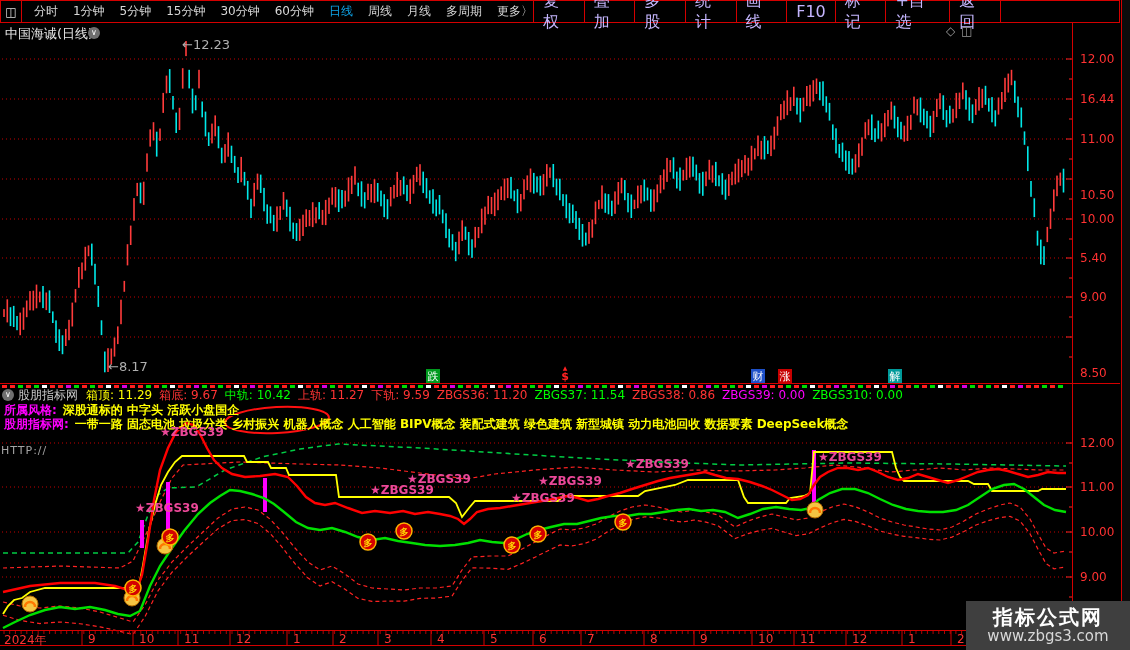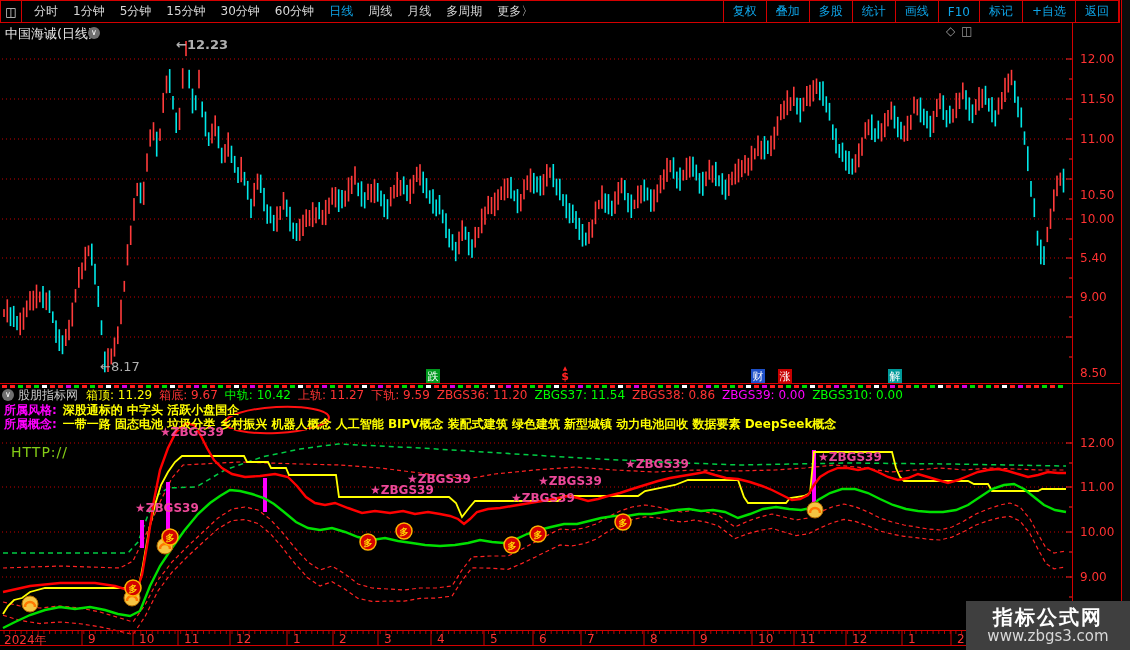--- a/index.html
+++ b/index.html
@@ -7,21 +7,21 @@
         font-family:"DejaVu Sans","Liberation Sans",sans-serif;}
   .abs{position:absolute;}
   
   #topbar{left:0;top:0;width:1118px;height:21px;border:1px solid #d40000;background:#000;
           display:flex;align-items:center;}
   #win-icon{width:20px;height:21px;border-right:1px solid #d40000;color:#ddd;font-size:12px;
             display:flex;align-items:center;justify-content:center;cursor:pointer;}
   #period-tabs{display:flex;gap:15px;margin-left:12px;font-size:12px;color:#d8d8d8;white-space:nowrap;}
   #period-tabs .tab{cursor:pointer;text-align:center;}
   #period-tabs .tab.active{color:#0ea5e9;}
-  #right-menu{margin-left:auto;display:flex;font-size:12px;color:#0ea5e9;height:21px;align-items:stretch;}
+  #right-menu{margin-left:auto;margin-right:118px;display:flex;font-size:16px;color:#c4b5fd;height:21px;align-items:stretch;}
   #right-menu .cell{padding:0 9px;border-left:1px solid #d40000;display:flex;align-items:center;cursor:pointer;}
   #right-menu .cell:last-child{border-right:1px solid #d40000;}
   
   #stock-title{left:5px;top:25px;font-size:13px;color:#e8e8e8;}
   .chev{width:12px;height:12px;border-radius:50%;background:#6f6f6f;color:#fff;font-size:8px;
         display:flex;align-items:center;justify-content:center;line-height:1;}
   #title-chev{left:88px;top:27px;}
   #diamond-icon{left:946px;top:24px;color:#999;font-size:12px;}
   #pane-icon{left:961px;top:24px;color:#999;font-size:12px;}
   
@@ -31,21 +31,21 @@
   
   .chip{width:14px;height:14px;color:#fff;font-size:11px;display:flex;align-items:center;
         justify-content:center;line-height:1;cursor:pointer;}
   
   #ind-row{left:2px;top:388px;height:14px;display:flex;align-items:center;font-size:12px;white-space:nowrap;}
   #ind-name{color:#c8c8c8;margin:0 8px 0 4px;}
   #ind-row .fld{margin-right:7px;font-weight:normal;}
   .tagrow{font-size:12px;font-weight:bold;white-space:nowrap;text-decoration:underline;}
   .tagrow .lab{color:#ff00ff;margin-right:6px;}
   .tagrow .val{color:#ffff00;}
-  #http-text{left:11px;top:444px;color:#84cc16;font-size:14px;letter-spacing:1px;}
+  #http-text{left:1px;top:444px;color:#a3a3a3;font-size:11px;letter-spacing:1px;}
   
   .star{position:absolute;color:#ec4899;font-size:12px;font-weight:bold;white-space:nowrap;z-index:5;}
   .coin{position:absolute;z-index:5;}
   
   #watermark{left:966px;top:601px;width:164px;height:49px;background:#3f3f3f;z-index:9;
              display:flex;flex-direction:column;align-items:center;justify-content:center;}
   #wm1{color:#ffffff;font-size:20px;font-weight:bold;letter-spacing:2px;line-height:1.1;}
   #wm2{color:#d8d8d8;font-size:15px;line-height:1.1;}
   
   #right-strip{left:1121px;top:0;width:9px;height:650px;background:#0c0c0c;border-left:1px solid #d40000;z-index:8;}
@@ -812,49 +812,49 @@
         <span class="cell">+自选</span>
         <span class="cell">返回</span>
       </div>
   </div>
 
   <div id="stock-title" class="abs">中国海诚(日线)</div>
   <div id="title-chev" class="abs chev">∨</div>
   <div id="diamond-icon" class="abs">◇</div>
   <div id="pane-icon" class="abs">◫</div>
 
-  <div id="high-label" class="abs graylab" style="left:176px;top:37px;font-weight:bold;">←12.23</div>
-  <div id="low-label" class="abs graylab" style="left:100px;top:359px;">←8.17</div>
+  <div id="high-label" class="abs graylab" style="left:182px;top:37px;">←12.23</div>
+  <div id="low-label" class="abs graylab" style="left:108px;top:359px;">←8.17</div>
 
   <div id="markers-row">
       <div class="chip abs" style="left: 426px; top: 369px; background: rgb(0, 154, 30);">跌</div>
       <div class="chip abs" style="left: 558px; top: 369px; color: rgb(255, 34, 34); font-weight: bold;"><span style="font-size:6px;position:absolute;top:-4px;">▲</span>$</div>
       <div class="chip abs" style="left: 751px; top: 369px; background: rgb(30, 80, 200);">财</div>
       <div class="chip abs" style="left: 778px; top: 369px; background: rgb(200, 0, 0);">涨</div>
       <div class="chip abs" style="left: 888px; top: 369px; background: rgb(0, 154, 154);">解</div>
     </div>
 
   <div id="ind-row" class="abs">
     <div class="chev" style="flex:none;">∨</div>
     <span id="ind-name">股朋指标网</span>
     <span id="ind-fields"><span class="fld" style="color: rgb(255, 255, 0);">箱顶: 11.29</span><span class="fld" style="color: rgb(255, 52, 52);">箱底: 9.67</span><span class="fld" style="color: rgb(0, 255, 0);">中轨: 10.42</span><span class="fld" style="color: rgb(255, 52, 52);">上轨: 11.27</span><span class="fld" style="color: rgb(255, 52, 52);">下轨: 9.59</span><span class="fld" style="color: rgb(255, 52, 52);">ZBGS36: 11.20</span><span class="fld" style="color: rgb(0, 255, 0);">ZBGS37: 11.54</span><span class="fld" style="color: rgb(255, 52, 52);">ZBGS38: 0.86</span><span class="fld" style="color: rgb(255, 0, 255);">ZBGS39: 0.00</span><span class="fld" style="color: rgb(0, 255, 0);">ZBGS310: 0.00</span></span>
   </div>
 
   <div class="abs tagrow" style="left:4px;top:402px;">
     <span class="lab">所属风格:</span><span class="val" id="style-items">深股通标的 中字头 活跃小盘国企</span>
   </div>
   <div class="abs tagrow" style="left:4px;top:416px;">
-    <span class="lab">所属概念:</span><span class="val" id="concept-items">一带一路 固态电池 垃圾分类 乡村振兴 机器人概念 人工智能 BIPV概念 装配式建筑 绿色建筑 新型城镇 动力电池回收 数据要素 DeepSeek概念</span>
+    <span class="lab">股朋指标网:</span><span class="val" id="concept-items">一带一路 固态电池 垃圾分类 乡村振兴 机器人概念 人工智能 BIPV概念 装配式建筑 绿色建筑 新型城镇 动力电池回收 数据要素 DeepSeek概念</span>
   </div>
 
   <div id="http-text" class="abs">HTTP://</div>
 
   <div id="yaxis-main">
       <div class="abs pricelab" style="left: 1080px; top: 52px;">12.00</div>
-      <div class="abs pricelab" style="left: 1080px; top: 92px;">11.50</div>
+      <div class="abs pricelab" style="left: 1080px; top: 92px;">16.44</div>
       <div class="abs pricelab" style="left: 1080px; top: 132px;">11.00</div>
       <div class="abs pricelab" style="left: 1080px; top: 172px; margin-top: 16px;">10.50</div>
       <div class="abs pricelab" style="left: 1080px; top: 212px;">10.00</div>
       <div class="abs pricelab" style="left: 1080px; top: 251px;">5.40</div>
       <div class="abs pricelab" style="left: 1080px; top: 290px;">9.00</div>
       <div class="abs pricelab" style="left: 1080px; top: 330px; margin-top: 36px;">8.50</div>
     </div>
   <div id="yaxis-ind">
       <div class="abs pricelab" style="left: 1080px; top: 436px;">12.00</div>
       <div class="abs pricelab" style="left: 1080px; top: 480px;">11.00</div>

